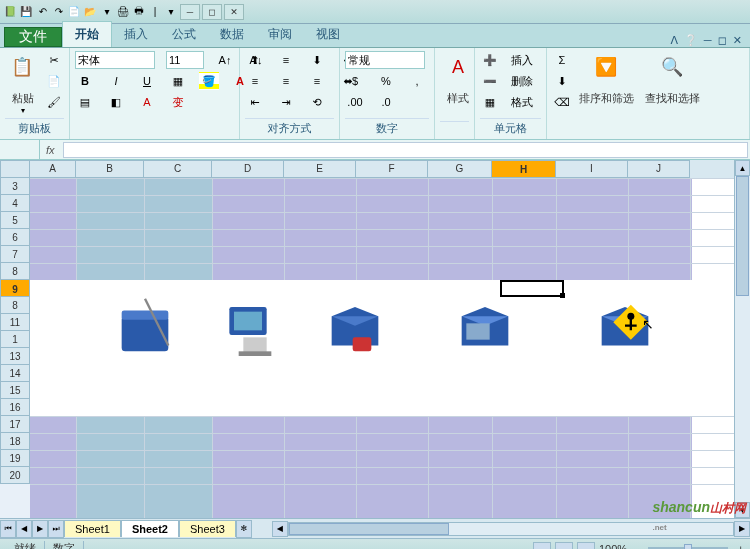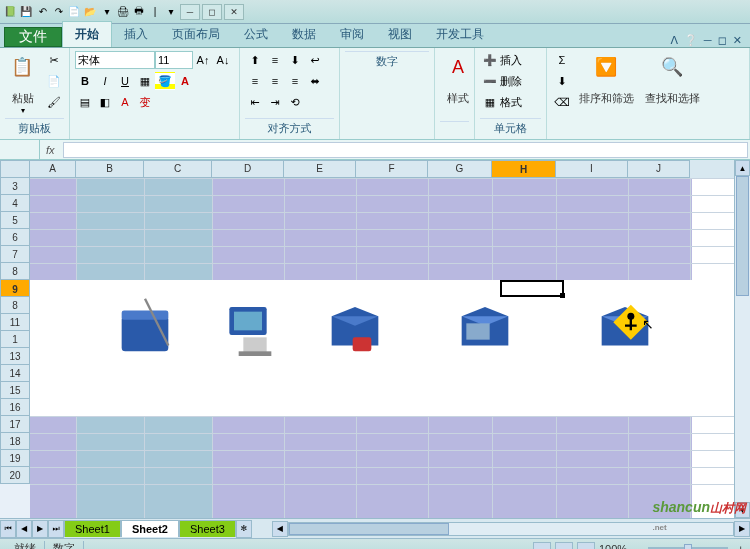--- a/index.html
+++ b/index.html
@@ -15,21 +15,21 @@
 .tab.active{background:#e8f5f5;border:1px solid #9cc;border-bottom:none;color:#1a4a6a;font-weight:bold}
 .tab-help{margin-left:auto;display:flex;gap:6px;padding-right:8px;color:#2a5a7a}
 .ribbon{height:92px;background:#e8f5f5;display:flex;border-bottom:1px solid #9cc}
 .rgroup{border-right:1px solid #bdd;display:flex;flex-direction:column;padding:3px 5px}
 .rgroup-body{flex:1;display:flex;gap:3px;align-items:flex-start}
 .rgroup-label{text-align:center;font-size:11px;color:#2a5a7a;padding-top:2px;border-top:1px solid #cde}
 .btn-lg{display:flex;flex-direction:column;align-items:center;padding:2px 4px;cursor:pointer}
 .btn-lg .ic{width:28px;height:28px;display:flex;align-items:center;justify-content:center;font-size:18px}
 .btn-lg .lbl{font-size:11px;color:#333;margin-top:10px}
 .col{display:flex;flex-direction:column;gap:3px}
-.row{display:flex;gap:0;align-items:center}
+.row{display:flex;gap:11px;align-items:center}
 .sel{border:1px solid #9cc;background:#fff;font-size:11px;padding:1px 2px;height:18px}
 .sel.font{width:80px}
 .sel.size{width:38px}
 .sbtn{width:20px;height:18px;border:1px solid transparent;display:flex;align-items:center;justify-content:center;cursor:pointer;font-size:11px}
 .formula-row{height:20px;background:#e8f5f5;display:flex;align-items:center;border-bottom:1px solid #9cc}
 .namebox{width:40px;border-right:1px solid #9cc;padding:0 4px;font-size:11px;height:100%;display:flex;align-items:center}
 .fx{padding:0 6px;font-style:italic;color:#555;font-size:11px}
 .fbar{flex:1;background:#fff;height:16px;margin:0 2px;border:1px solid #bcd}
 .sheet-area{position:relative;height:358px;display:flex}
 .rowhdr-col{width:30px;background:#e8f0f8}
@@ -50,21 +50,21 @@
 .gridlines{position:absolute;inset:0;pointer-events:none}
 .gl-h{position:absolute;left:0;right:0;height:1px;background:#c8d4e0}
 .gl-v{position:absolute;top:0;bottom:0;width:1px;background:#c8d4e0}
 .vscroll{width:16px;background:#d8e8f0;border-left:1px solid #9bc;display:flex;flex-direction:column}
 .sbtn2{height:16px;background:#cde;border:1px solid #9bc;display:flex;align-items:center;justify-content:center;font-size:8px}
 .strack{flex:1;background:#e0ecf4;position:relative}
 .sthumb{position:absolute;left:1px;right:1px;background:#b8d0e0;border:1px solid #8ac}
 .sheet-tabs{height:20px;background:#d8e8f0;display:flex;align-items:center;border-top:1px solid #9bc}
 .nav-btns{display:flex}
 .nav-btn{width:16px;height:18px;border:1px solid #9bc;background:#cde;display:flex;align-items:center;justify-content:center;font-size:8px}
-.sheet-tab{padding:2px 10px;font-size:11px;border:1px solid #9bc;background:#84cc16;border-bottom:none}
+.sheet-tab{padding:2px 10px;font-size:11px;border:1px solid #9bc;background:#fef9c3;border-bottom:none}
 .sheet-tab.active{background:#fff;font-weight:bold}
 .hscroll{flex:1;display:flex;align-items:center;margin-left:20px}
 .htrack{flex:1;height:14px;background:#e0ecf4;border:1px solid #9bc;position:relative}
 .hthumb{position:absolute;top:0;bottom:0;background:#b8d0e0;border:1px solid #8ac}
 .statusbar{height:20px;background:linear-gradient(#cfe5e5,#b8dcdc);display:flex;align-items:center;padding:0 6px;border-top:1px solid #9bc;font-size:11px;color:#333}
 .status-item{padding:0 8px;border-right:1px solid #9bc}
 .status-r{margin-left:auto;display:flex;align-items:center;gap:4px}
 .view-btn{width:18px;height:14px;border:1px solid #9bc;background:#cde}
 .zoom-slider{width:80px;height:4px;background:#9bc;position:relative;margin:0 6px}
 .zoom-thumb{position:absolute;top:-3px;width:8px;height:10px;background:#cde;border:1px solid #8ac}
@@ -92,26 +92,24 @@
     <div class="win-btn">─</div>
     <div class="win-btn">◻</div>
     <div class="win-btn">✕</div>
   </div>
 </div>
 
 <div class="tabbar">
   <div class="file-btn">文件</div>
   <div class="tab active">开始</div>
   <div class="tab">插入</div>
-  <div class="tab">页面布局</div>
   <div class="tab">公式</div>
   <div class="tab">数据</div>
   <div class="tab">审阅</div>
   <div class="tab">视图</div>
-  <div class="tab">开发工具</div>
   <div class="tab-help">
     <span>ᐱ</span>
     <span style="color:#15c">❔</span>
     <span>─</span>
     <span>◻</span>
     <span>✕</span>
   </div>
 </div>
 
 <div class="ribbon">
@@ -181,20 +179,34 @@
       <div class="row">
         <span class="sbtn">⇤</span>
         <span class="sbtn">⇥</span>
         <span class="sbtn">⟲</span>
       </div>
     </div>
     <div class="rgroup-label">对齐方式</div>
   </div>
 
   <div class="rgroup" style="width:95px">
+    <div class="rgroup-body col">
+      <div class="row">
+          <input class="sel" style="width: 80px;" value="常规">
+        </div>
+      <div class="row">
+        <span class="sbtn">$</span>
+        <span class="sbtn">%</span>
+        <span class="sbtn">,</span>
+      </div>
+      <div class="row">
+        <span class="sbtn">.00</span>
+        <span class="sbtn">.0</span>
+      </div>
+    </div>
     <div class="rgroup-label">数字</div>
   </div>
 
   <div class="rgroup" style="width:40px">
     <div class="rgroup-body">
       <div class="btn-lg">
         <span class="ic" style="color:#c00">A</span>
         <span class="lbl">样式</span>
       </div>
     </div>

